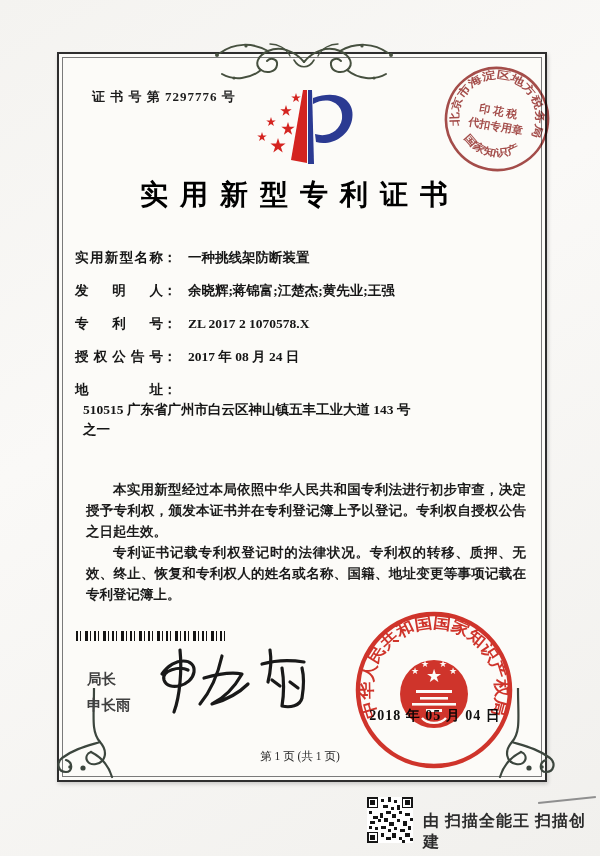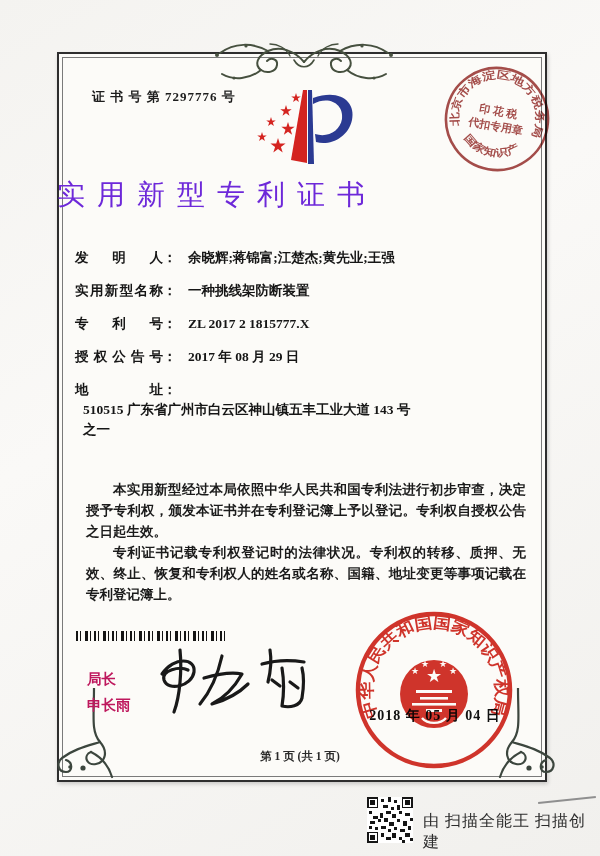--- a/index.html
+++ b/index.html
@@ -14,22 +14,22 @@
   .frame{
     position:absolute;left:57px;top:52px;width:486px;height:726px;
     border:2px solid #2e2e2e;background:#fcfbf8;
     box-shadow:1px 2px 4px rgba(0,0,0,.18);
   }
   .frame::before{
     content:"";position:absolute;inset:3px;border:1px solid #7a7a7a;pointer-events:none;
   }
   .abs{position:absolute;}
   .certno{left:92px;top:88px;font-size:13px;font-weight:bold;color:#1d1d1d;letter-spacing:1px;text-align:center;}
-  .title{left:57px;top:176px;width:486px;font-size:28px;font-weight:normal;
-         letter-spacing:12px;color:#6d28d9;}
+  .title{left:57px;top:176px;width:486px;text-align:center;font-size:28px;font-weight:bold;
+         letter-spacing:12px;color:#000000;}
   
   .fields{left:75px;top:248px;width:436px;font-size:13.5px;font-weight:bold;color:#161616;}
   .frow{margin-bottom:13px;line-height:20px;}
   .flabel{display:inline-block;width:88px;text-align:justify;text-align-last:justify;vertical-align:top;}
   .flabel5{width:80px;}
   .colon{display:inline-block;vertical-align:top;}
   .fval{display:inline-block;margin-left:8px;vertical-align:top;max-width:330px;}
   .fval.addr{width:356px;}
   .two{display:flex;}
   .fcol1{width:248px;flex:none;}
@@ -38,33 +38,33 @@
          line-height:21px;text-align:justify;}
   .paras p{margin:0;text-indent:2em;}
   
   .barcode{left:76px;top:631px;width:153px;height:10px;
     background:repeating-linear-gradient(90deg,
       #141414 0 2px,transparent 2px 4px,
       #141414 4px 5px,transparent 5px 9px,
       #141414 9px 12px,transparent 12px 14px,
       #141414 14px 15px,transparent 15px 18px);
   }
-  .signer{left:87px;top:666px;font-size:14.5px;font-weight:bold;line-height:26px;color:#be185d;}
+  .signer{left:87px;top:666px;font-size:14.5px;font-weight:bold;line-height:26px;color:#404040;}
   .signature{left:138px;top:640px;}
   .seal{left:350px;top:606px;mix-blend-mode:multiply;opacity:.95;}
   .sealdate{left:352px;top:707px;width:166px;text-align:center;font-size:14px;font-weight:bold;
             color:#101010;letter-spacing:1px;mix-blend-mode:multiply;}
-  .pageinfo{left:57px;top:749px;width:486px;text-align:center;font-size:11.5px;font-weight:bold;color:#2a2a2a;}
+  .pageinfo{left:57px;top:749px;width:486px;text-align:center;font-size:11.5px;font-weight:normal;color:#2a2a2a;}
   .taxstamp{left:438px;top:60px;transform:rotate(10deg);mix-blend-mode:multiply;opacity:.9;}
   .toporn{left:214px;top:34px;}
   .cornerL{left:44px;top:688px;}
   .cornerR{left:498px;top:688px;transform:scaleX(-1);}
   
   .qr{left:367px;top:797px;}
-  .credit{left:423px;top:811px;font-size:16px;font-weight:normal;color:#2c2c2c;letter-spacing:1px;}
+  .credit{left:423px;top:811px;font-size:16px;font-weight:bold;color:#2c2c2c;letter-spacing:1px;}
   .edgeline{left:538px;top:799px;width:58px;height:2px;background:#8f8f8f;transform:rotate(-6deg);}
   svg{display:block;}
 </style>
 </head>
 <body>
 
 <div class="photo">
 
   <div class="frame"></div>
 
@@ -131,34 +131,34 @@
       <textPath href="#taxBot" startOffset="0" textLength="88" lengthAdjust="spacingAndGlyphs">国家知识产权局</textPath>
     </text>
     <text x="59" y="55" text-anchor="middle" font-size="11" font-weight="bold" fill="#9c3a38">印 花 税</text>
     <text x="59" y="70" text-anchor="middle" font-size="11" font-weight="bold" fill="#9c3a38">代扣专用章</text>
   </svg>
 
   <div class="abs title">实用新型专利证书</div>
 
   <div class="abs fields">
     <div class="frow">
+      <span class="flabel">实用新型名称</span><span class="colon">：</span>
+      <span class="fval">一种挑线架防断装置</span>
+    </div>
+    <div class="frow">
       <span class="flabel">发明人</span><span class="colon">：</span>
       <span class="fval">余晓辉;蒋锦富;江楚杰;黄先业;王强</span>
     </div>
     <div class="frow">
-      <span class="flabel">实用新型名称</span><span class="colon">：</span>
-      <span class="fval">一种挑线架防断装置</span>
-    </div>
-    <div class="frow">
       <span class="flabel">专利号</span><span class="colon">：</span>
-      <span class="fval">ZL 2017 2 1815777.X</span>
+      <span class="fval">ZL 2017 2 1070578.X</span>
     </div>
     <div class="frow">
       <span class="flabel">授权公告号</span><span class="colon">：</span>
-      <span class="fval">2017 年 08 月 29 日</span>
+      <span class="fval">2017 年 08 月 24 日</span>
     </div>
     <div class="frow">
       <span class="flabel">地址</span><span class="colon">：</span>
       <span class="fval addr">510515 广东省广州市白云区神山镇五丰工业大道 143 号之一</span>
     </div>
   </div>
 
   <div class="abs paras">
     <p>本实用新型经过本局依照中华人民共和国专利法进行初步审查，决定授予专利权，颁发本证书并在专利登记簿上予以登记。专利权自授权公告之日起生效。</p>
     <p>专利证书记载专利权登记时的法律状况。专利权的转移、质押、无效、终止、恢复和专利权人的姓名或名称、国籍、地址变更等事项记载在专利登记簿上。</p>

